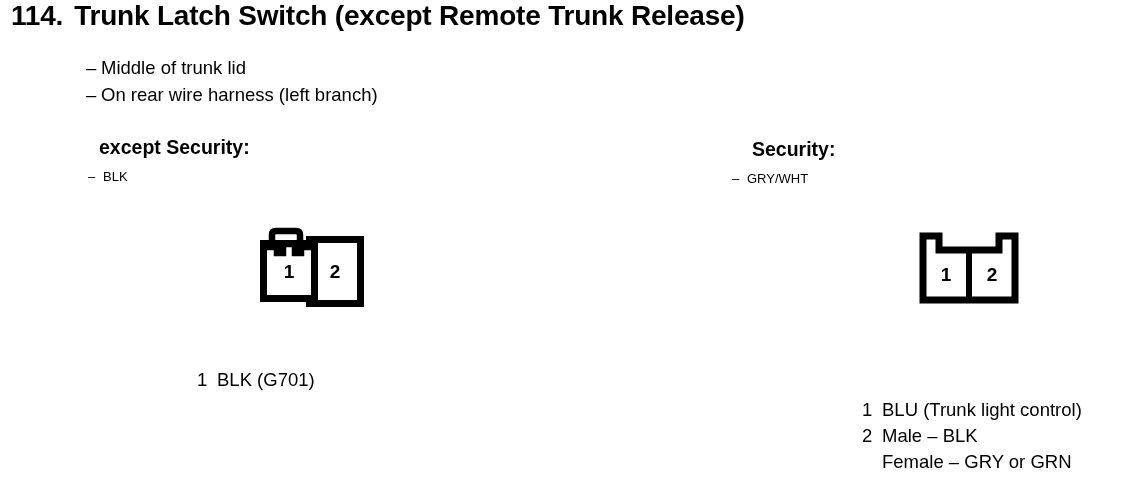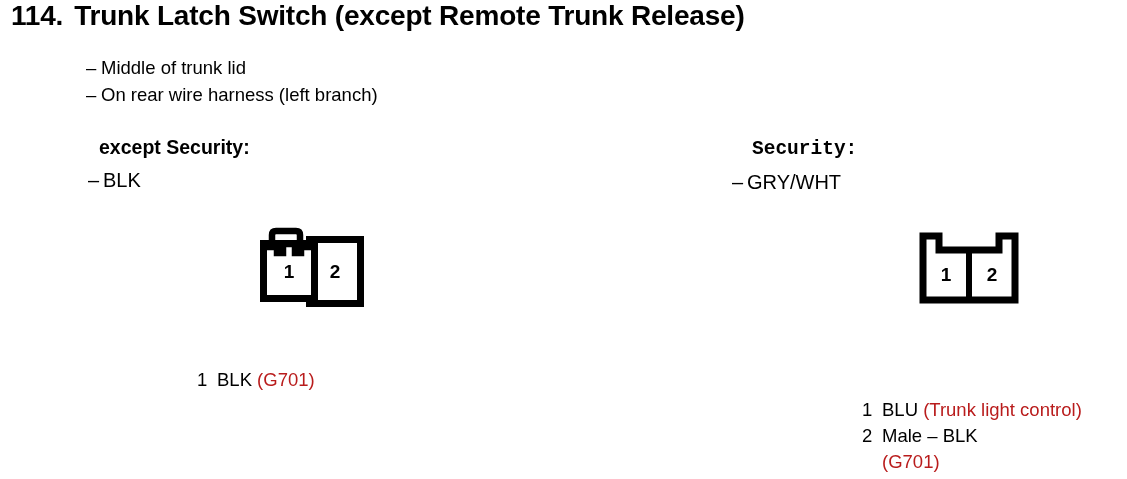--- a/index.html
+++ b/index.html
@@ -42,28 +42,28 @@
 
   
   .col-head {
     position: absolute;
     font-size: 19.5px;
     font-weight: bold;
     white-space: nowrap;
   }
   .col-sub {
     position: absolute;
-    font-size: 20px;
+    font-size: 13px;
     white-space: nowrap;
   }
   .col-sub .dash { display: inline-block; width: 15px; }
 
   #head-left  { left: 88px;  top: 136px; margin-left: 11px; }
   #sub-left   { left: 88px;  top: 169px; }
-  #head-right { left: 752px; top: 138px; font-family: Liberation Mono, monospace; }
+  #head-right { left: 752px; top: 138px; }
   #sub-right  { left: 732px; top: 171px; }
 
   
   .conn { position: absolute; }
 
   #conn-left  { left: 250px; top: 222px; width: 125px; height: 92px; }
   #conn-right { left: 905px; top: 222px; width: 140px; height: 92px; }
 
   .conn svg { display: block; overflow: visible; }
 
@@ -86,21 +86,21 @@
 
   .legend .row { display: block; }
   .legend .pin {
     display: inline-block;
     width: 20px;
   }
   .legend .cont {
     display: inline-block;
     width: 20px;
   }
-  .blue { color: #b91c1c; }
+  .blue { color: #000000; }
 </style>
 </head>
 <body>
 
 <div class="page">
 
   <div class="title">
     <span class="num">114.</span><span>Trunk Latch Switch (except Remote Trunk Release)</span>
   </div>
 
@@ -165,17 +165,20 @@
 
   <div class="legend" id="legend-right">
     <div class="row">
       <span class="pin">1</span><span>BLU</span>
       <span class="blue">(Trunk light control)</span>
     </div>
     <div class="row">
       <span class="pin">2</span><span>Male – BLK</span>
     </div>
     <div class="row">
+      <span class="cont"></span><span>Female – GRY or GRN</span>
+    </div>
+    <div class="row">
       <span class="cont"></span><span class="blue">(G701)</span>
     </div>
   </div>
 
 </div>
 
 </body></html>

